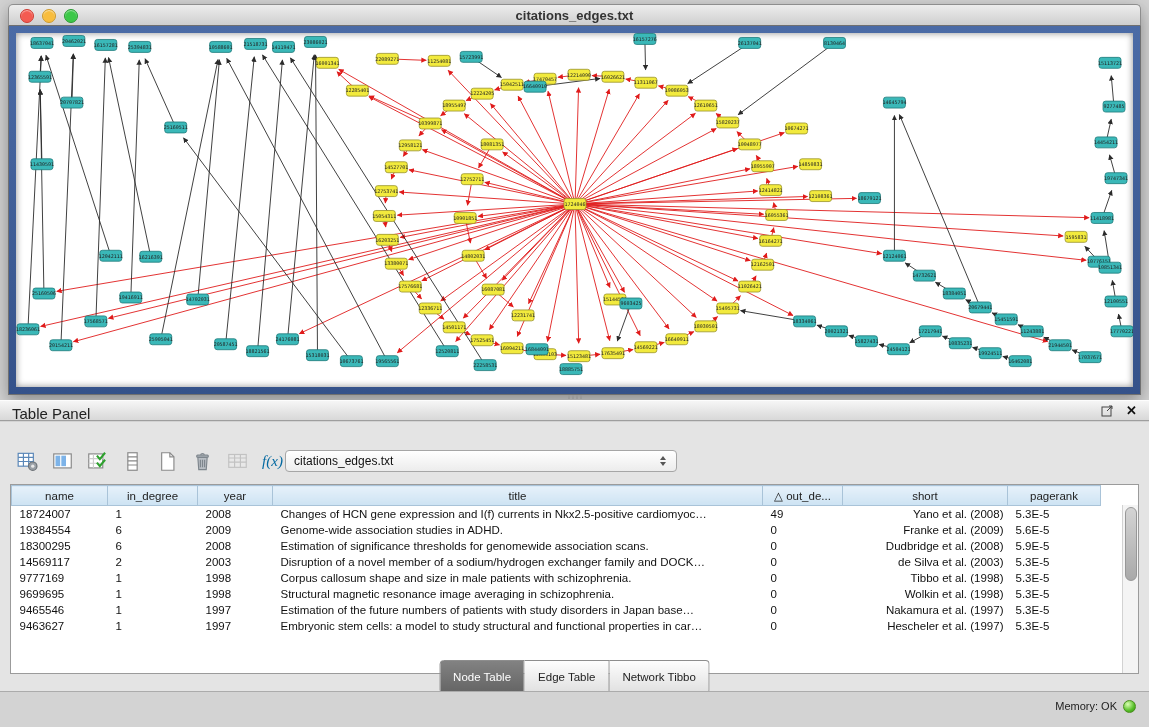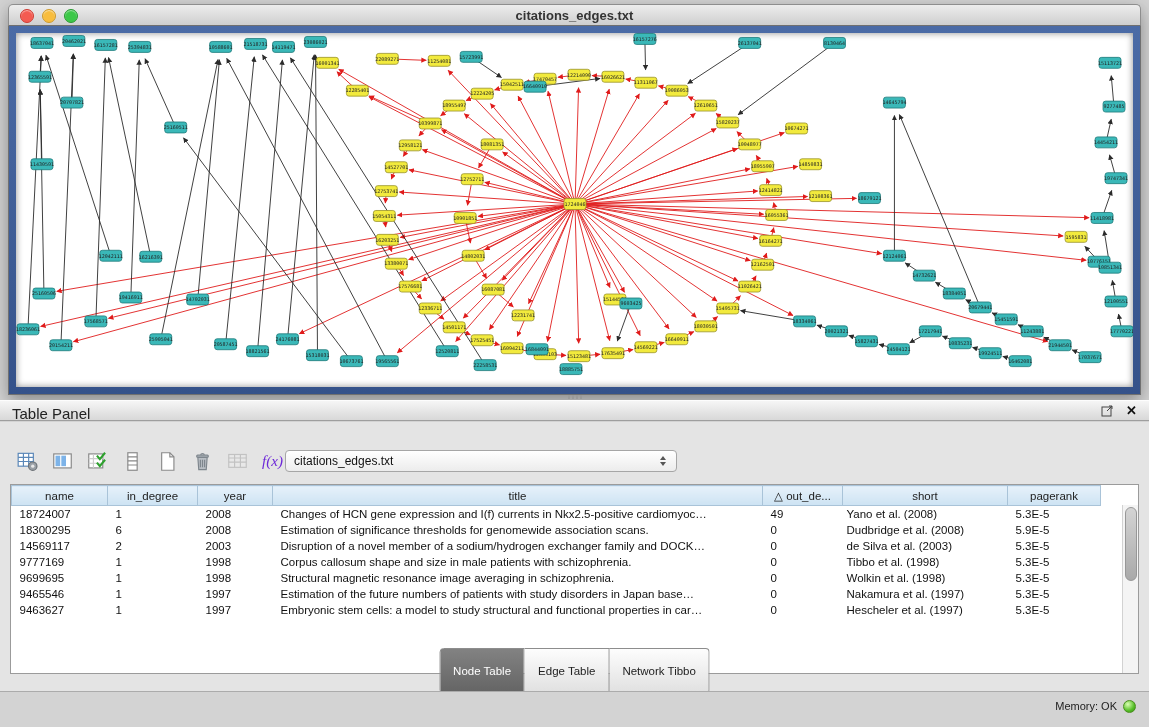--- a/index.html
+++ b/index.html
@@ -37,44 +37,44 @@
   .float-btn svg{display:block;}
   .close-btn{font-size:13px;font-weight:700;color:#111;line-height:15px;cursor:default;}
 
   .panel-body{position:absolute;left:0;top:422px;width:100%;height:278px;background:#e4e4e4;
        border-bottom:1px solid #b8b8b8;box-sizing:border-box;}
 
   .toolbar{position:absolute;left:14px;top:24px;height:30px;display:flex;align-items:center;gap:8px;}
   .tb-btn{width:27px;height:27px;display:flex;align-items:center;justify-content:center;
        background:transparent;border:none;padding:0;}
   .tb-btn svg{width:21px;height:21px;}
-  .fx{font-style:italic;font-family:"Liberation Serif",serif;font-size:15px;color:#6d28d9;}
+  .fx{font-style:italic;font-family:"Liberation Serif",serif;font-size:15px;color:#0369a1;}
 
   .dropdown{position:absolute;left:285px;top:28px;width:392px;height:22px;
        background:linear-gradient(#ffffff,#ececec);border:1px solid #a6a6a6;border-radius:4px;
        box-sizing:border-box;display:flex;align-items:center;padding:0 8px;font-size:12px;color:#111;
        box-shadow:inset 0 1px 0 #fff;}
   .dd-arrows{margin-left:auto;display:flex;flex-direction:column;gap:2px;padding-right:2px;}
   .dd-arrows i{display:block;width:0;height:0;border-left:3.5px solid transparent;border-right:3.5px solid transparent;}
   .dd-arrows .up{border-bottom:4px solid #555;}
   .dd-arrows .down{border-top:4px solid #555;}
 
   .table-area{position:absolute;left:10px;right:10px;top:62px;height:190px;background:#fff;
        border:1px solid #9b9b9b;box-sizing:border-box;overflow:hidden;}
   table{border-collapse:collapse;table-layout:fixed;width:1089px;font-size:11.5px;}
   th{height:19px;background:linear-gradient(#e6f1fa,#cde3f3);border:1px solid #a9c3d8;
        font-weight:400;color:#222;padding:0 4px;overflow:hidden;white-space:nowrap;text-align:center;margin-top:48px;}
   td{height:16px;line-height:16px;padding:0 4px 0 8px;color:#111;overflow:hidden;white-space:nowrap;}
-  td.center{text-align:left;padding-left:4px;}
+  td.center{text-align:right;padding-left:4px;}
   .vscroll{position:absolute;top:20px;right:0;bottom:0;width:15px;background:#f4f4f4;border-left:1px solid #d2d2d2;}
   .vthumb{position:absolute;left:2px;top:2px;width:10px;height:72px;border-radius:6px;
        background:linear-gradient(#d4d4d4,#a9a9a9);border:1px solid #979797;}
 
   .tabs{position:absolute;left:50%;bottom:5px;transform:translateX(-50%);display:flex;}
-  .tab{height:20px;line-height:20px;padding:12px 13px;font-size:11.5px;border:1px solid #8d8d8d;border-left:none;
+  .tab{height:20px;line-height:20px;padding:6px 13px;font-size:11.5px;border:1px solid #8d8d8d;border-left:none;
        background:linear-gradient(#fdfdfd,#e0e0e0);color:#222;}
   .tab:first-child{border-left:1px solid #8d8d8d;border-radius:4px 0 0 4px;}
   .tab:last-child{border-radius:0 4px 4px 0;}
   .tab.selected{background:linear-gradient(#828282,#646464);color:#fff;}
 
   .status-bar{position:absolute;left:0;bottom:0;width:100%;height:36px;background:#d3d3d3;
        border-top:1px solid #ababab;box-sizing:border-box;}
   .memory{position:absolute;right:32px;top:8px;font-size:11px;color:#222;}
   .mem-dot{position:absolute;right:13px;top:8px;width:11px;height:11px;border-radius:50%;
        background:radial-gradient(circle at 35% 30%,#dbffb5,#57bf28 60%,#2f8b13);border:1px solid #4a8f1e;}
@@ -838,20 +838,29 @@
             <tr>
               <td>18724007</td>
               <td>1</td>
               <td>2008</td>
               <td>Changes of HCN gene expression and I(f) currents in Nkx2.5-positive cardiomyoc…</td>
               <td>49</td>
               <td class="center">Yano et al. (2008)</td>
               <td>5.3E-5</td>
             </tr>
             <tr>
+              <td>19384554</td>
+              <td>6</td>
+              <td>2009</td>
+              <td>Genome-wide association studies in ADHD.</td>
+              <td>0</td>
+              <td class="center">Franke et al. (2009)</td>
+              <td>5.6E-5</td>
+            </tr>
+            <tr>
               <td>18300295</td>
               <td>6</td>
               <td>2008</td>
               <td>Estimation of significance thresholds for genomewide association scans.</td>
               <td>0</td>
               <td class="center">Dudbridge et al. (2008)</td>
               <td>5.9E-5</td>
             </tr>
             <tr>
               <td>14569117</td>

